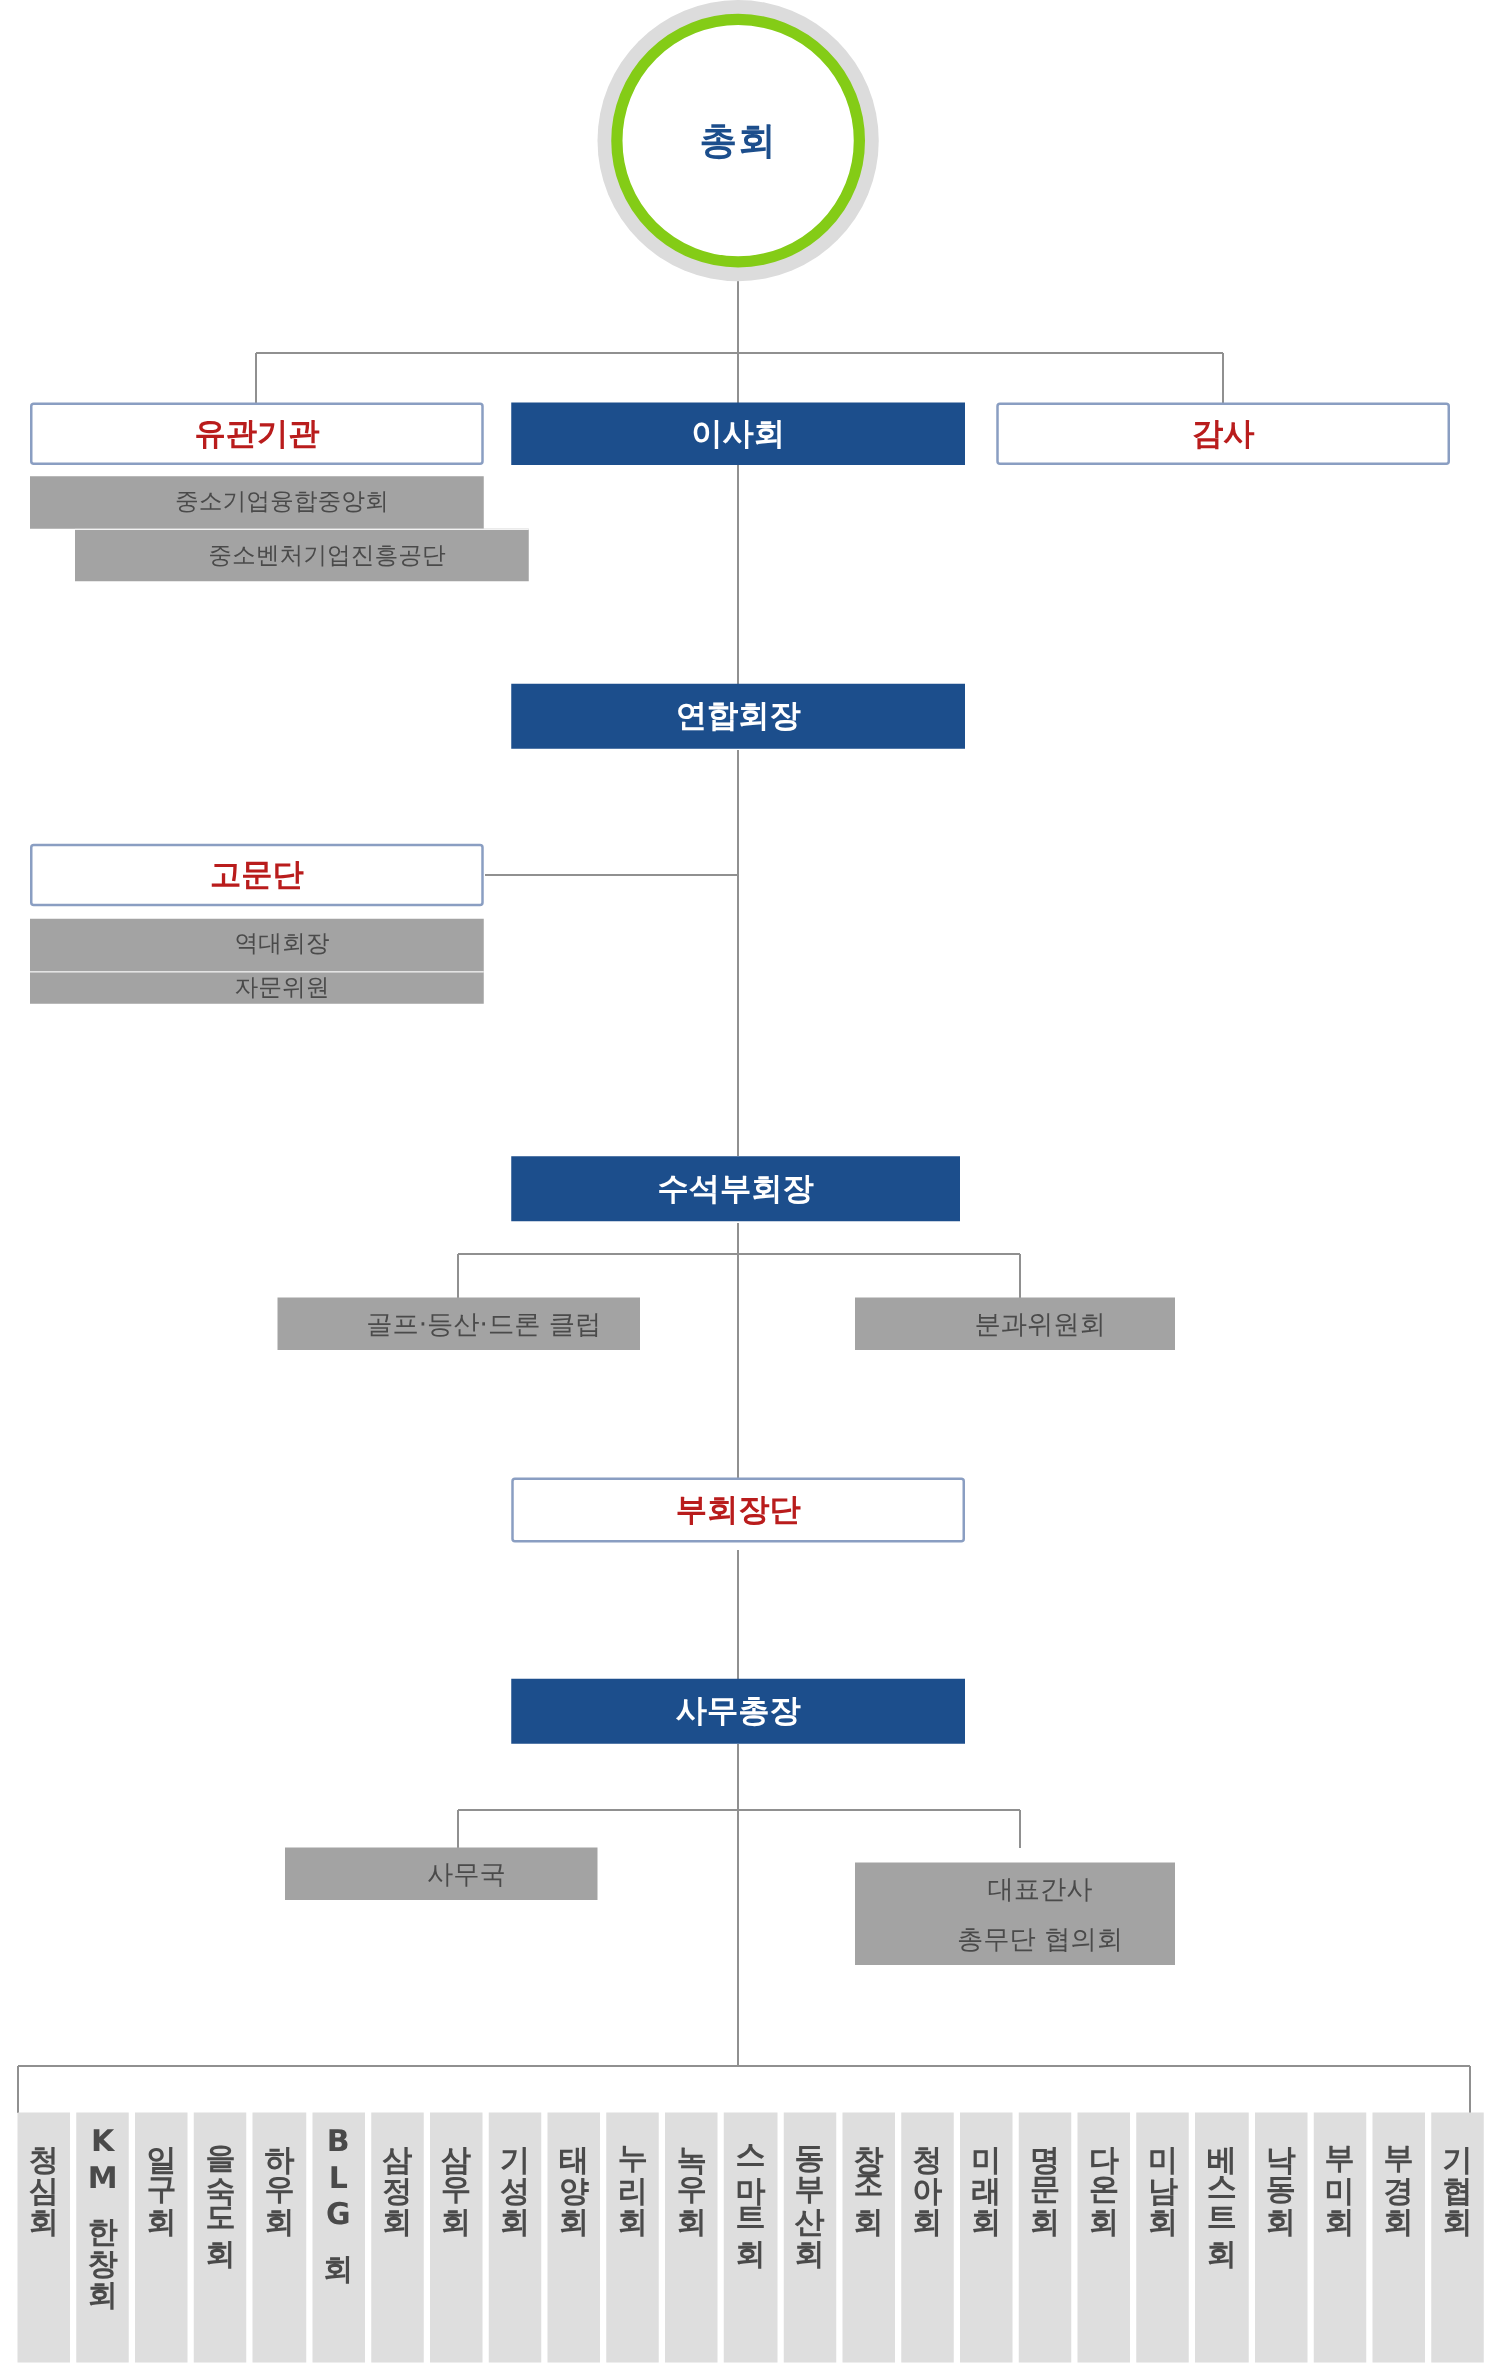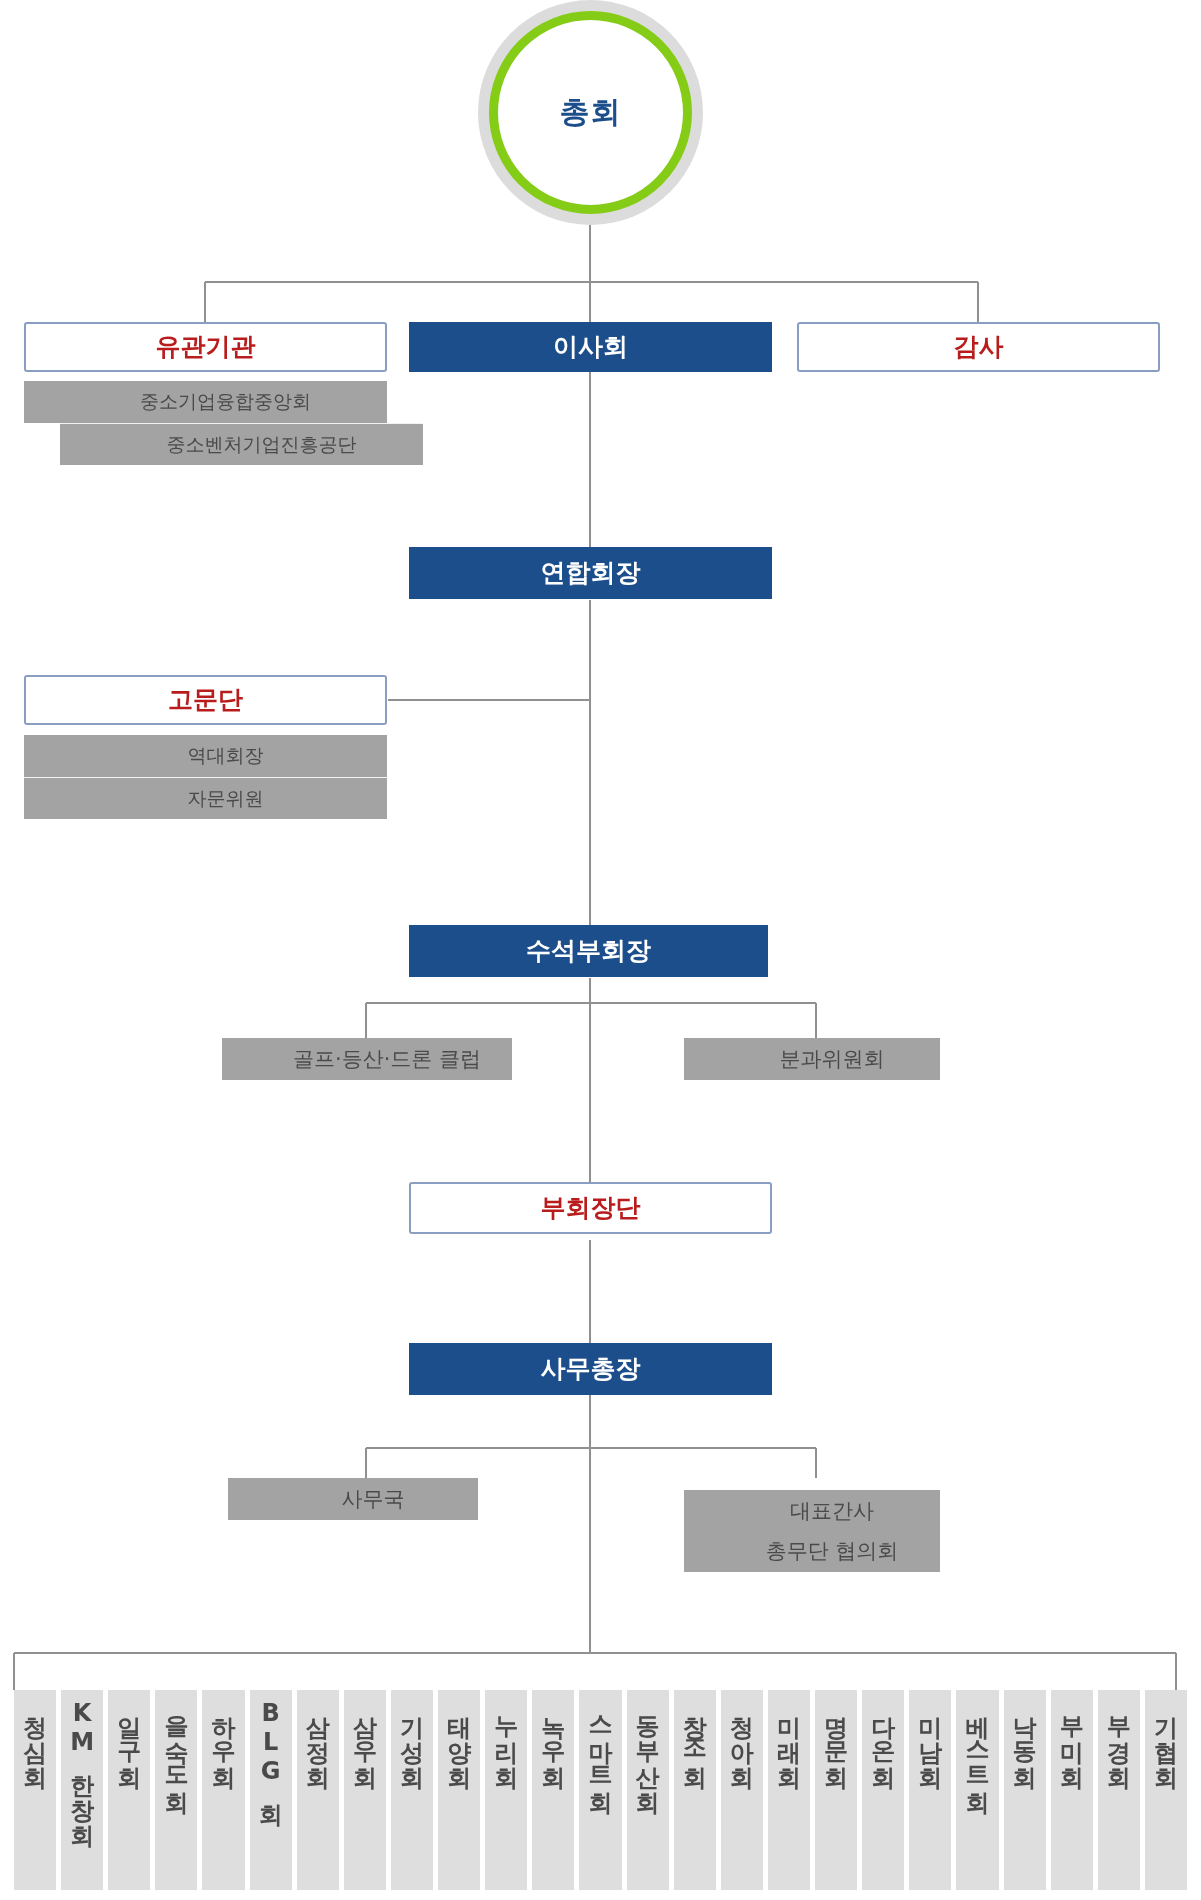--- a/index.html
+++ b/index.html
@@ -187,21 +187,21 @@
   <div class="node box-solid" style="left:409px; top:547px; width:363px; height:52px;">
     <span>연합회장</span>
   </div>
 
   <div class="node box-outline" style="left:24px; top:675px; width:363px; height:50px;">
     <span>고문단</span>
   </div>
   <div class="node box-gray" style="left:24px; top:735px; width:363px; height:42px;">
     <span>역대회장</span>
   </div>
-  <div class="node box-gray box-gray-sep" style="left:24px; top:777px; width:363px; height:42px;">
+  <div class="node box-gray box-gray-sep" style="left:24px; top:777px; width:363px; height:26px;">
     <span>자문위원</span>
   </div>
 
   <div class="node box-solid" style="left:409px; top:925px; width:359px; height:52px;">
     <span>수석부회장</span>
   </div>
   <div class="node box-gray" style="left:222px; top:1038px; width:290px; height:42px; font-size:21px;text-align:center;">
     <span>골프·등산·드론 클럽</span>
   </div>
   <div class="node box-gray" style="left:684px; top:1038px; width:256px; height:42px; font-size:21px;">

